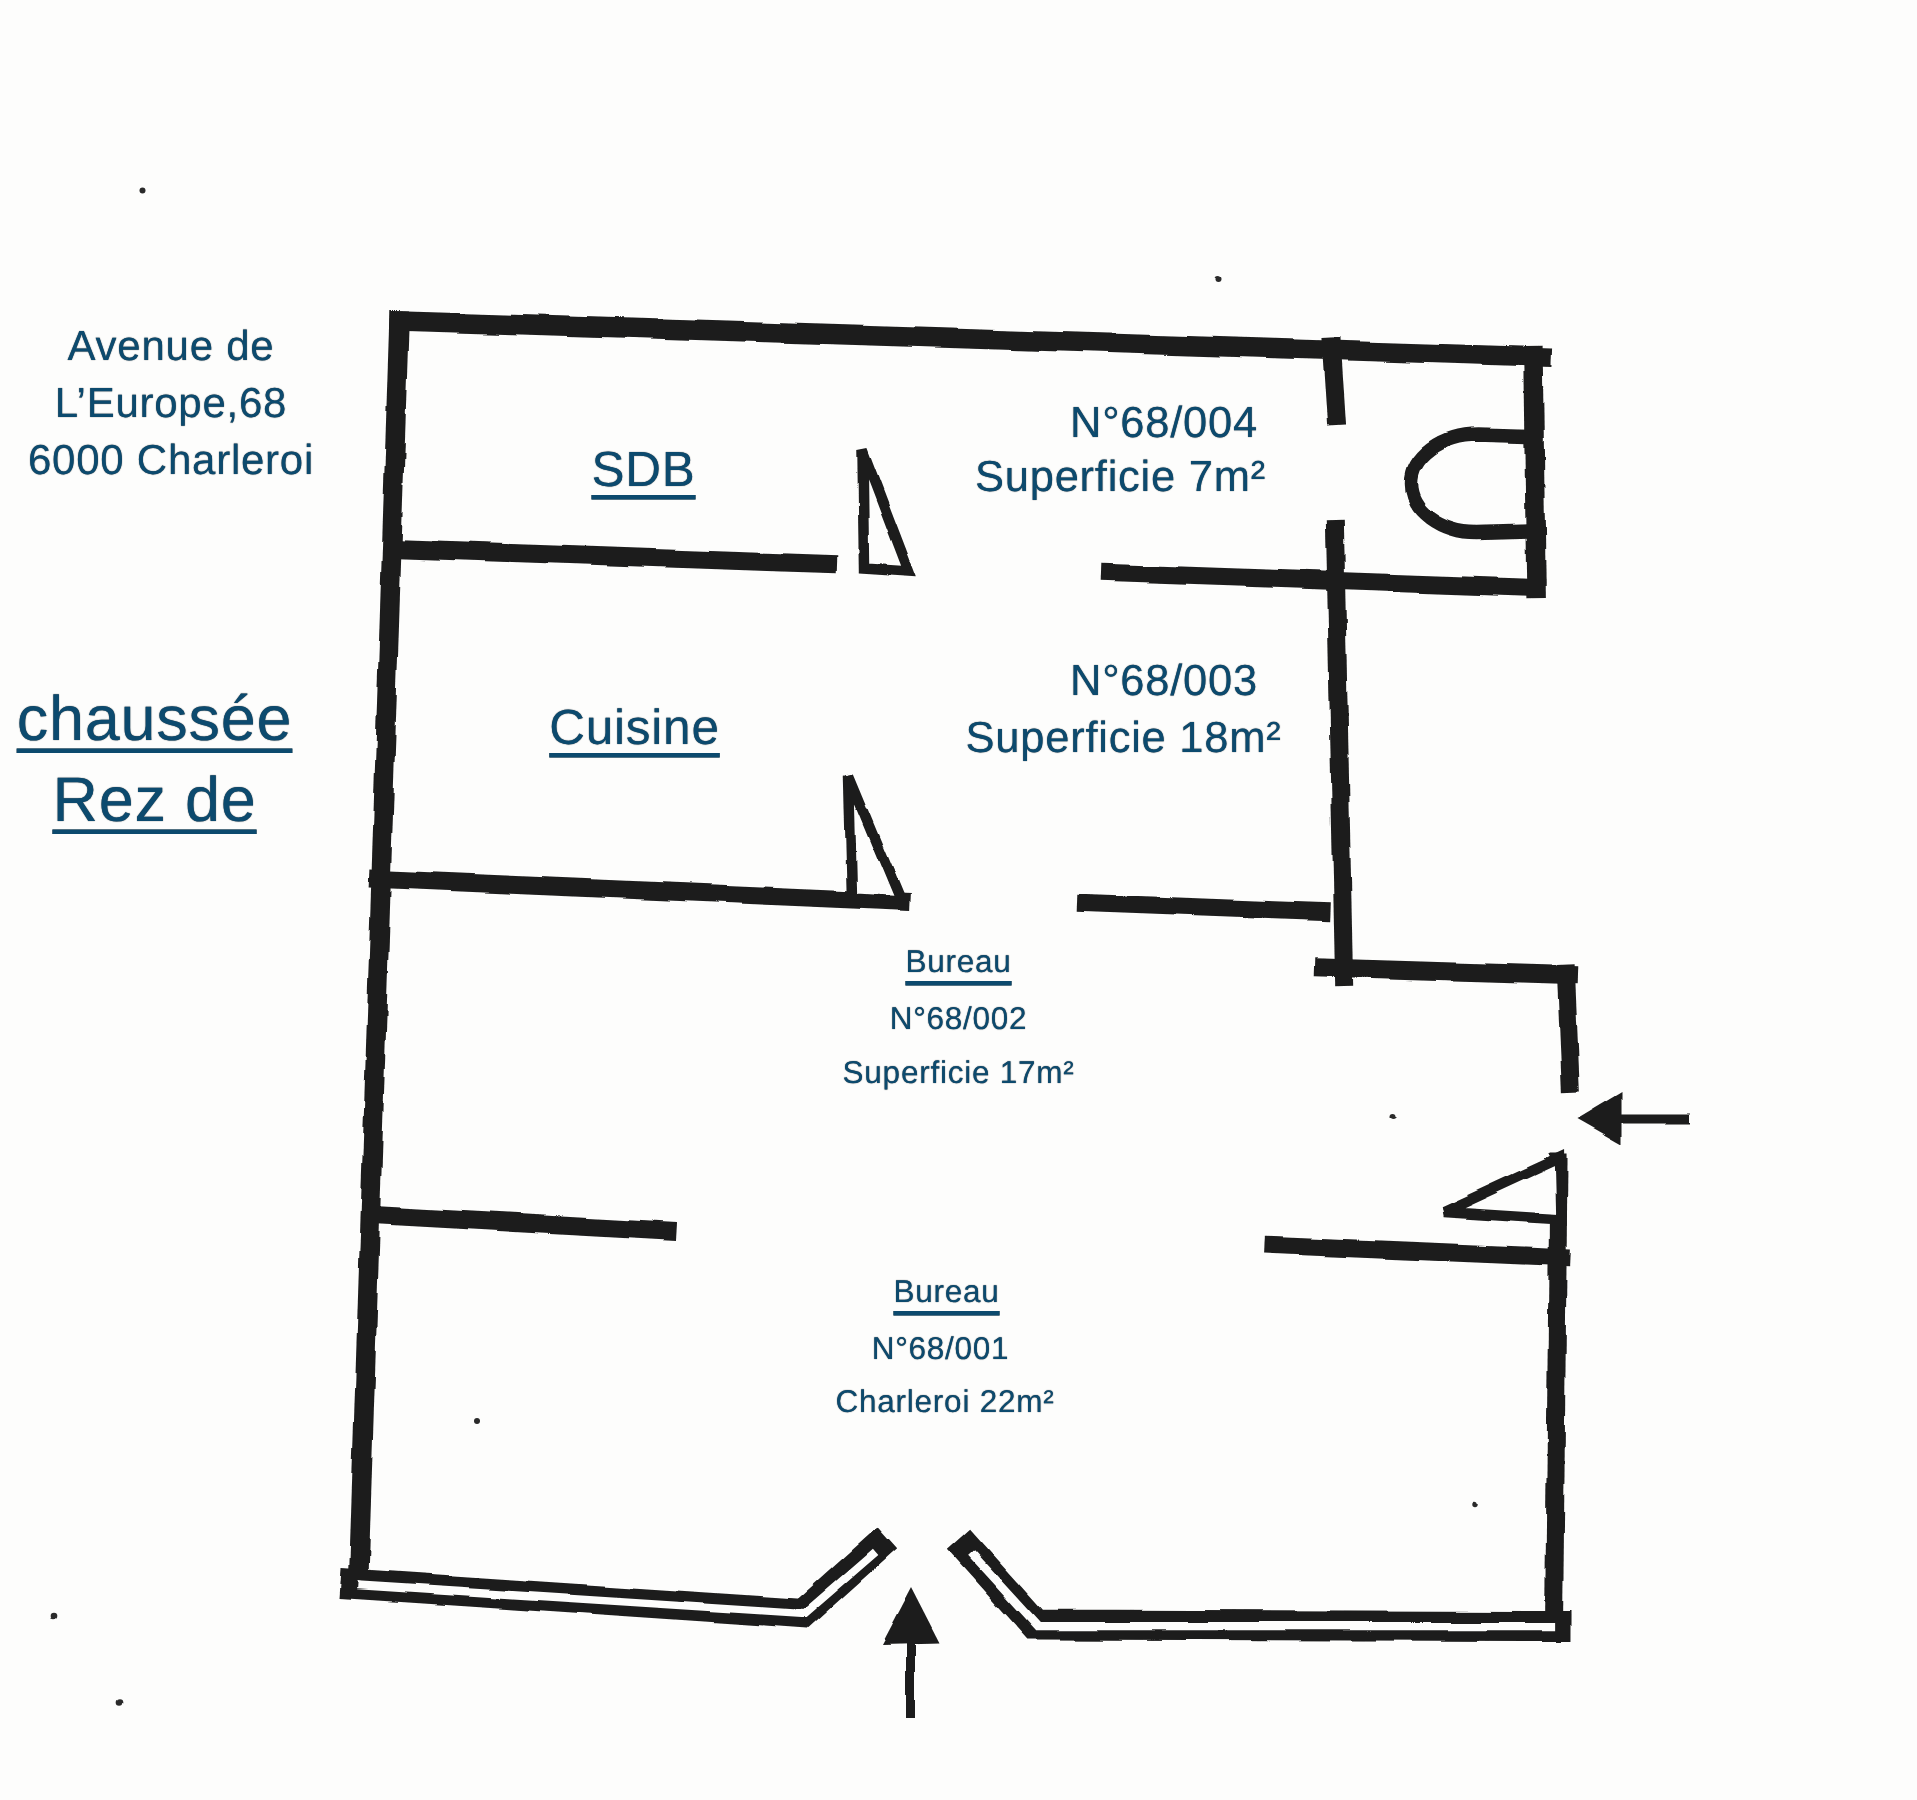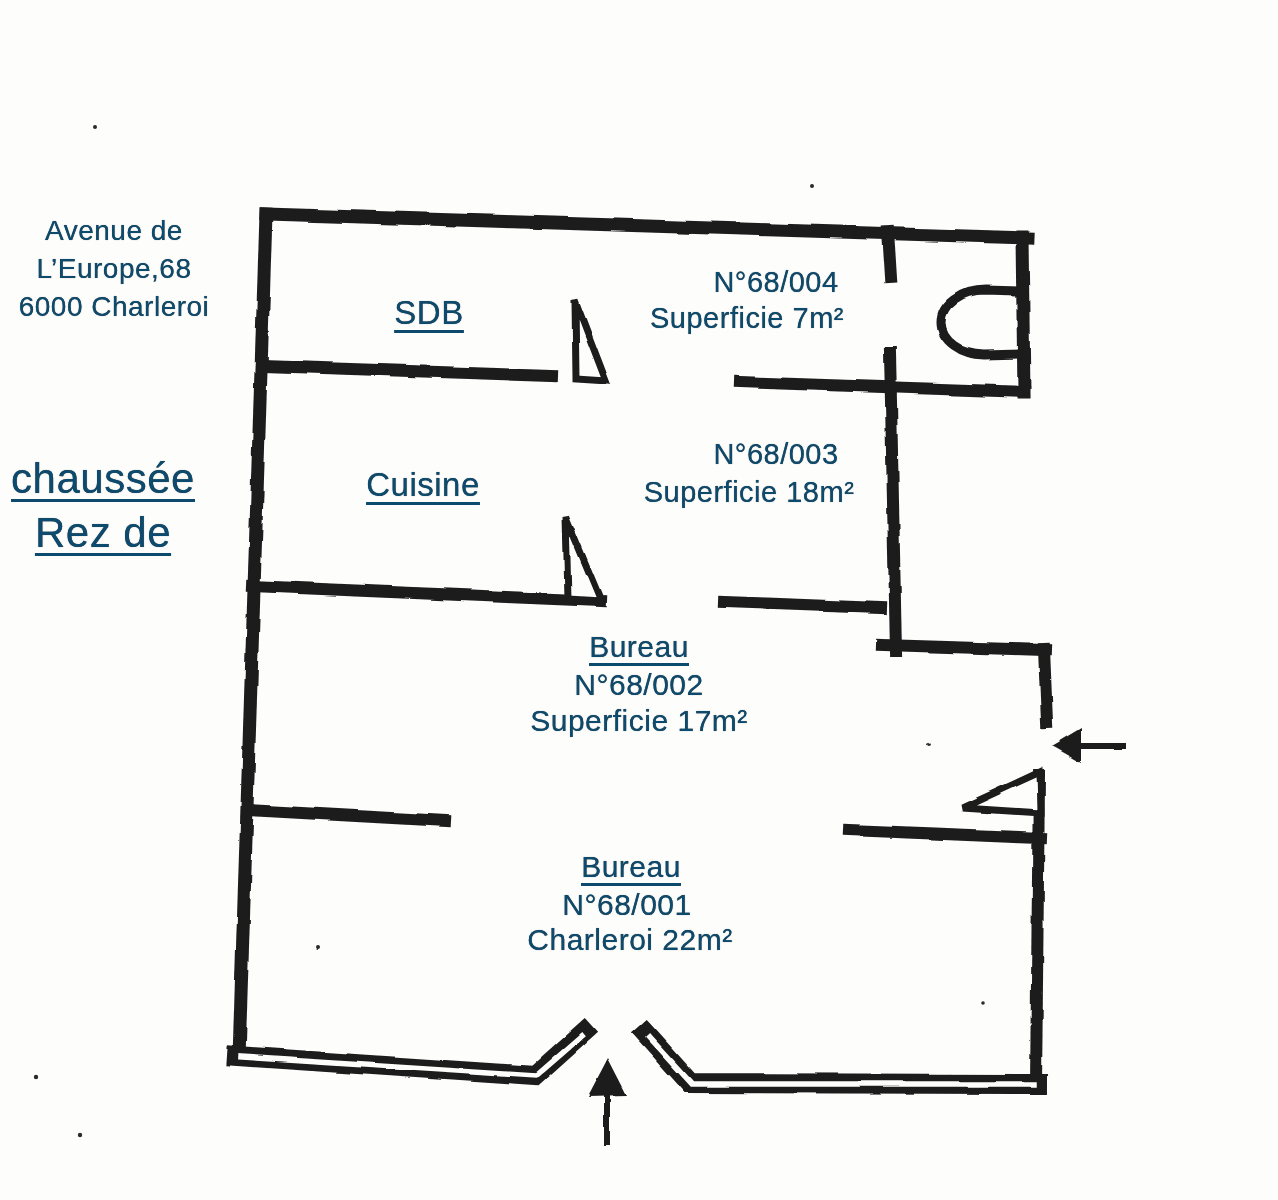--- a/index.html
+++ b/index.html
@@ -22,21 +22,21 @@
   }
   .u{
     text-decoration:underline;
     text-underline-offset:6px;
     text-decoration-thickness:2.5px;
   }
   .addr{font-size:28px;line-height:38px;}
   .floor{font-size:42px;line-height:54px;}
   .room-big{font-size:33px;}
   .room-med{font-size:29px;}
-  .room-blk{font-size:30px;}
+  .room-blk{font-size:21px;}
 </style>
 </head>
 <body>
 
 <div class="page">
 
   <svg class="plan" viewBox="0 0 1278 1200">
     <defs>
       <filter id="rough" x="-3%" y="-3%" width="106%" height="106%">
         <feTurbulence type="fractalNoise" baseFrequency="0.02 0.045" numOctaves="2" seed="7" result="n"></feTurbulence>

